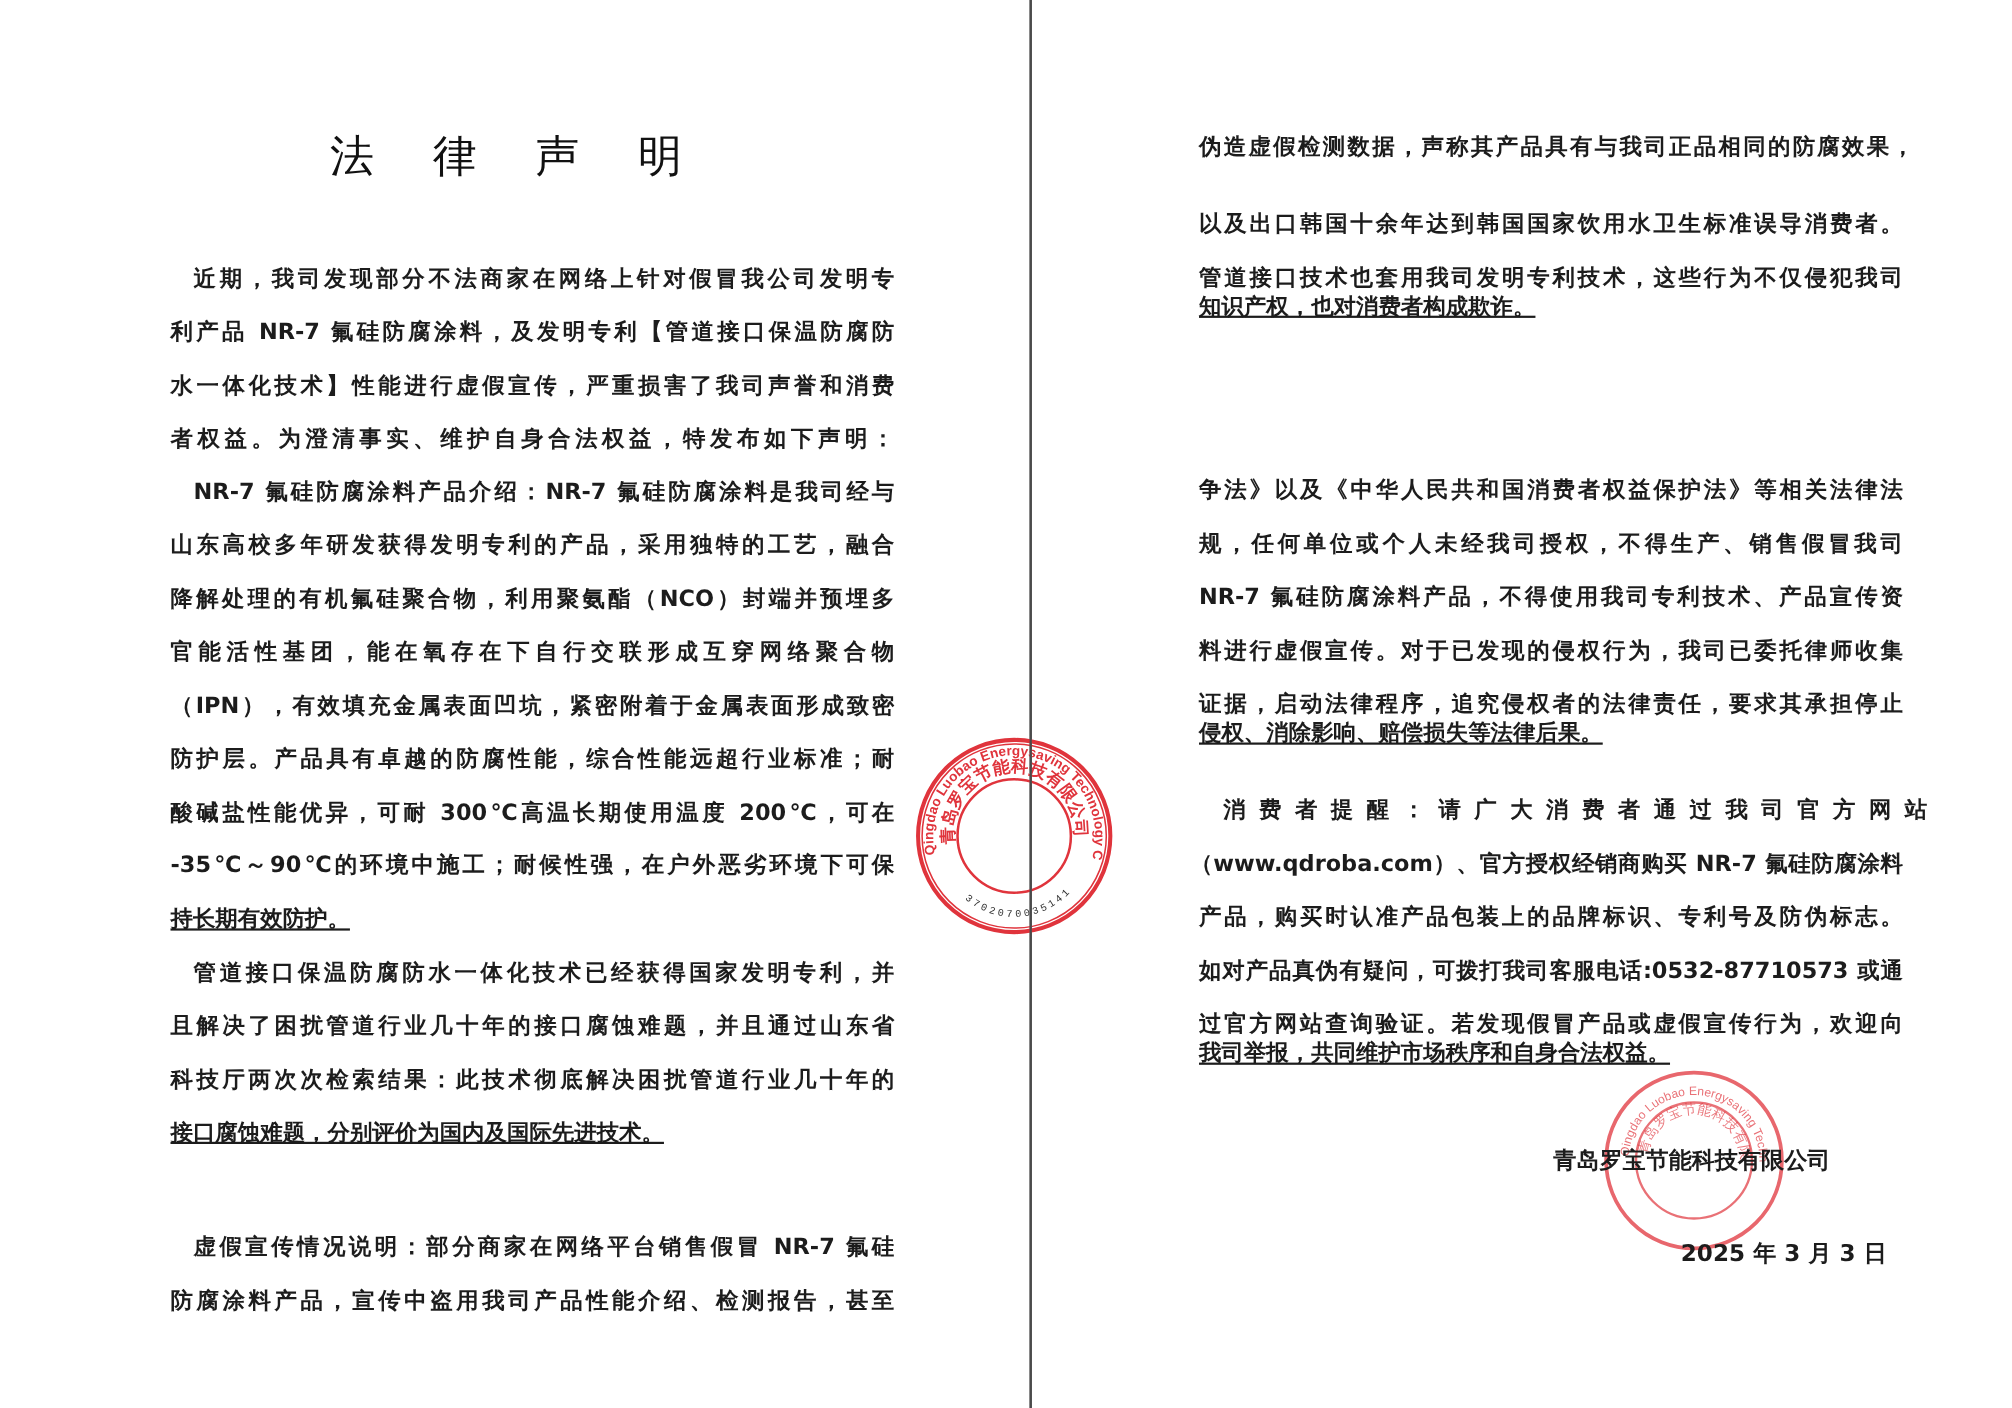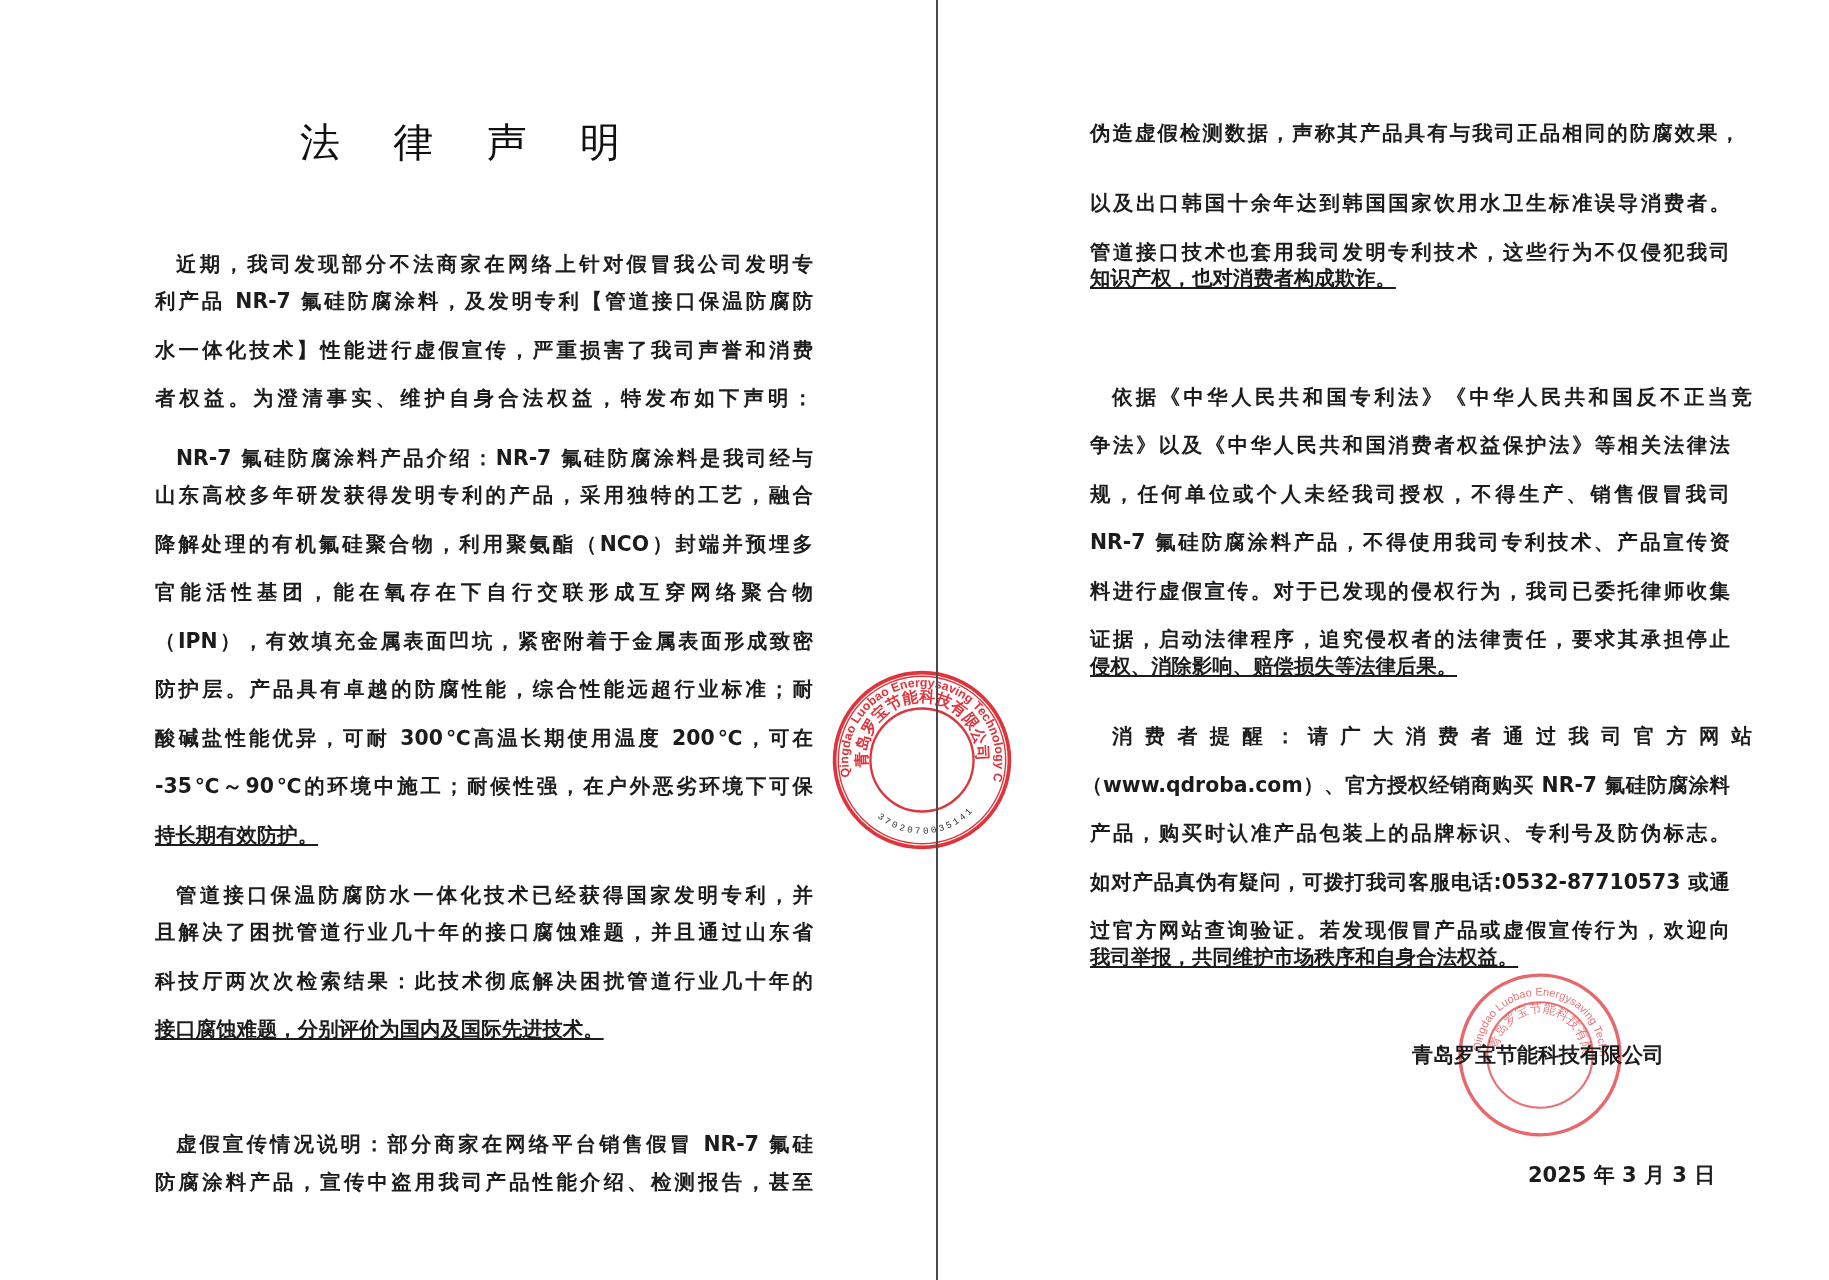--- a/index.html
+++ b/index.html
@@ -9,21 +9,21 @@
   .page-left { left: 0; width: 937px; }
   .page-right { left: 938px; width: 891px; }
   .divider { position: absolute; left: 936px; top: 0; width: 2px; height: 1280px; background: #4a4a4a; }
   .title { position: absolute; left: 300px; top: 118px; width: 320px; font-size: 40px;
            line-height: 48px; letter-spacing: 0; display: flex; justify-content: space-between;
            font-family: "DejaVu Serif", "Liberation Serif", serif; color: #111; }
   .line { position: absolute; height: 30px; font-size: 20.4px; line-height: 30px; white-space: nowrap;
           text-align: justify; text-align-last: justify; font-weight: 600; }
   .line.last { text-align-last: left; text-decoration: underline; }
   .left .line { left: 155px; width: 658px; }
-  .left .line.indent { left: 176px; width: 637px; margin-top: 11px; }
+  .left .line.indent { left: 176px; width: 637px; }
   .right .line { left: 1090px; width: 650px; }
   .right .line.indent { left: 1112px; width: 628px; }
   .right .line.narrow { width: 640px; margin-top: 22px; }
   .sig { position: absolute; font-size: 21px; line-height: 30px; font-weight: 600; white-space: nowrap; }
   .stamp { position: absolute; border-radius: 50%; pointer-events: none; }
   .stamp svg { width: 100%; height: 100%; display: block; }
 </style>
 </head>
 <body>
 
@@ -61,21 +61,20 @@
 
 <div class="divider"></div>
 
 <div class="page page-right right" style="left:0;width:1548px;">
 
   <div class="line" style="top:118px">伪造虚假检测数据，声称其产品具有与我司正品相同的防腐效果，</div>
   <div class="line narrow" style="top:166px">以及出口韩国十余年达到韩国国家饮用水卫生标准误导消费者。</div>
   <div class="line narrow" style="top:215px">管道接口技术也套用我司发明专利技术，这些行为不仅侵犯我司</div>
   <div class="line last" style="top:263px">知识产权，也对消费者构成欺诈。</div>
 
-  <div class="line indent narrow" style="top:360px">依据《中华人民共和国专利法》《中华人民共和国反不正当竞</div>
   <div class="line narrow" style="top:408px">争法》以及《中华人民共和国消费者权益保护法》等相关法律法</div>
   <div class="line narrow" style="top:457px">规，任何单位或个人未经我司授权，不得生产、销售假冒我司</div>
   <div class="line narrow" style="top:505px">NR-7 氟硅防腐涂料产品，不得使用我司专利技术、产品宣传资</div>
   <div class="line narrow" style="top:554px">料进行虚假宣传。对于已发现的侵权行为，我司已委托律师收集</div>
   <div class="line narrow" style="top:602px">证据，启动法律程序，追究侵权者的法律责任，要求其承担停止</div>
   <div class="line last" style="top:651px">侵权、消除影响、赔偿损失等法律后果。</div>
 
   <div class="line indent narrow" style="top:699px">消费者提醒：请广大消费者通过我司官方网站</div>
   <div class="line narrow" style="top:748px; left:1082px; width:648px;">（www.qdroba.com）、官方授权经销商购买 NR-7 氟硅防腐涂料</div>
   <div class="line narrow" style="top:796px">产品，购买时认准产品包装上的品牌标识、专利号及防伪标志。</div>
@@ -90,21 +89,21 @@
         <path id="arcR2" d="M 50 100 A 50 50 0 1 1 150 100"></path>
       </defs>
       <circle cx="100" cy="100" r="94" fill="none" stroke="#e0343c" stroke-width="4" opacity="0.75"></circle>
       <circle cx="100" cy="100" r="62" fill="none" stroke="#e0343c" stroke-width="2.5" opacity="0.7"></circle>
       <text font-size="13" fill="#e0343c" opacity="0.7" font-family="Liberation Sans, sans-serif"><textPath href="#arcR" startOffset="2%">Qingdao Luobao Energysaving Technology Co.,Ltd.</textPath></text>
       <text font-size="15" fill="#e0343c" opacity="0.65" font-family="DejaVu Sans, sans-serif"><textPath href="#arcR2" startOffset="4%">青岛罗宝节能科技有限公司</textPath></text>
     </svg>
   </div>
 
   <div class="sig" style="left:1412px; top:1040px;">青岛罗宝节能科技有限公司</div>
-  <div class="sig" style="left:1528px; top:1160px;">2025 年 3 月 3 日</div>
+  <div class="sig" style="left:1528px; top:1124px;">2025 年 3 月 3 日</div>
 </div>
 
 <div class="stamp" style="left:830px; top:668px; width:184px; height:184px;">
   <svg viewBox="0 0 200 200">
     <defs>
       <path id="arcL" d="M 22 118 A 80 80 0 1 1 178 118"></path>
       <path id="arcL2" d="M 42 112 A 60 60 0 1 1 158 112"></path>
       <path id="arcL3" d="M 40 150 A 75 75 0 0 0 160 150"></path>
     </defs>
     <circle cx="100" cy="100" r="95" fill="none" stroke="#e0343c" stroke-width="4"></circle>

